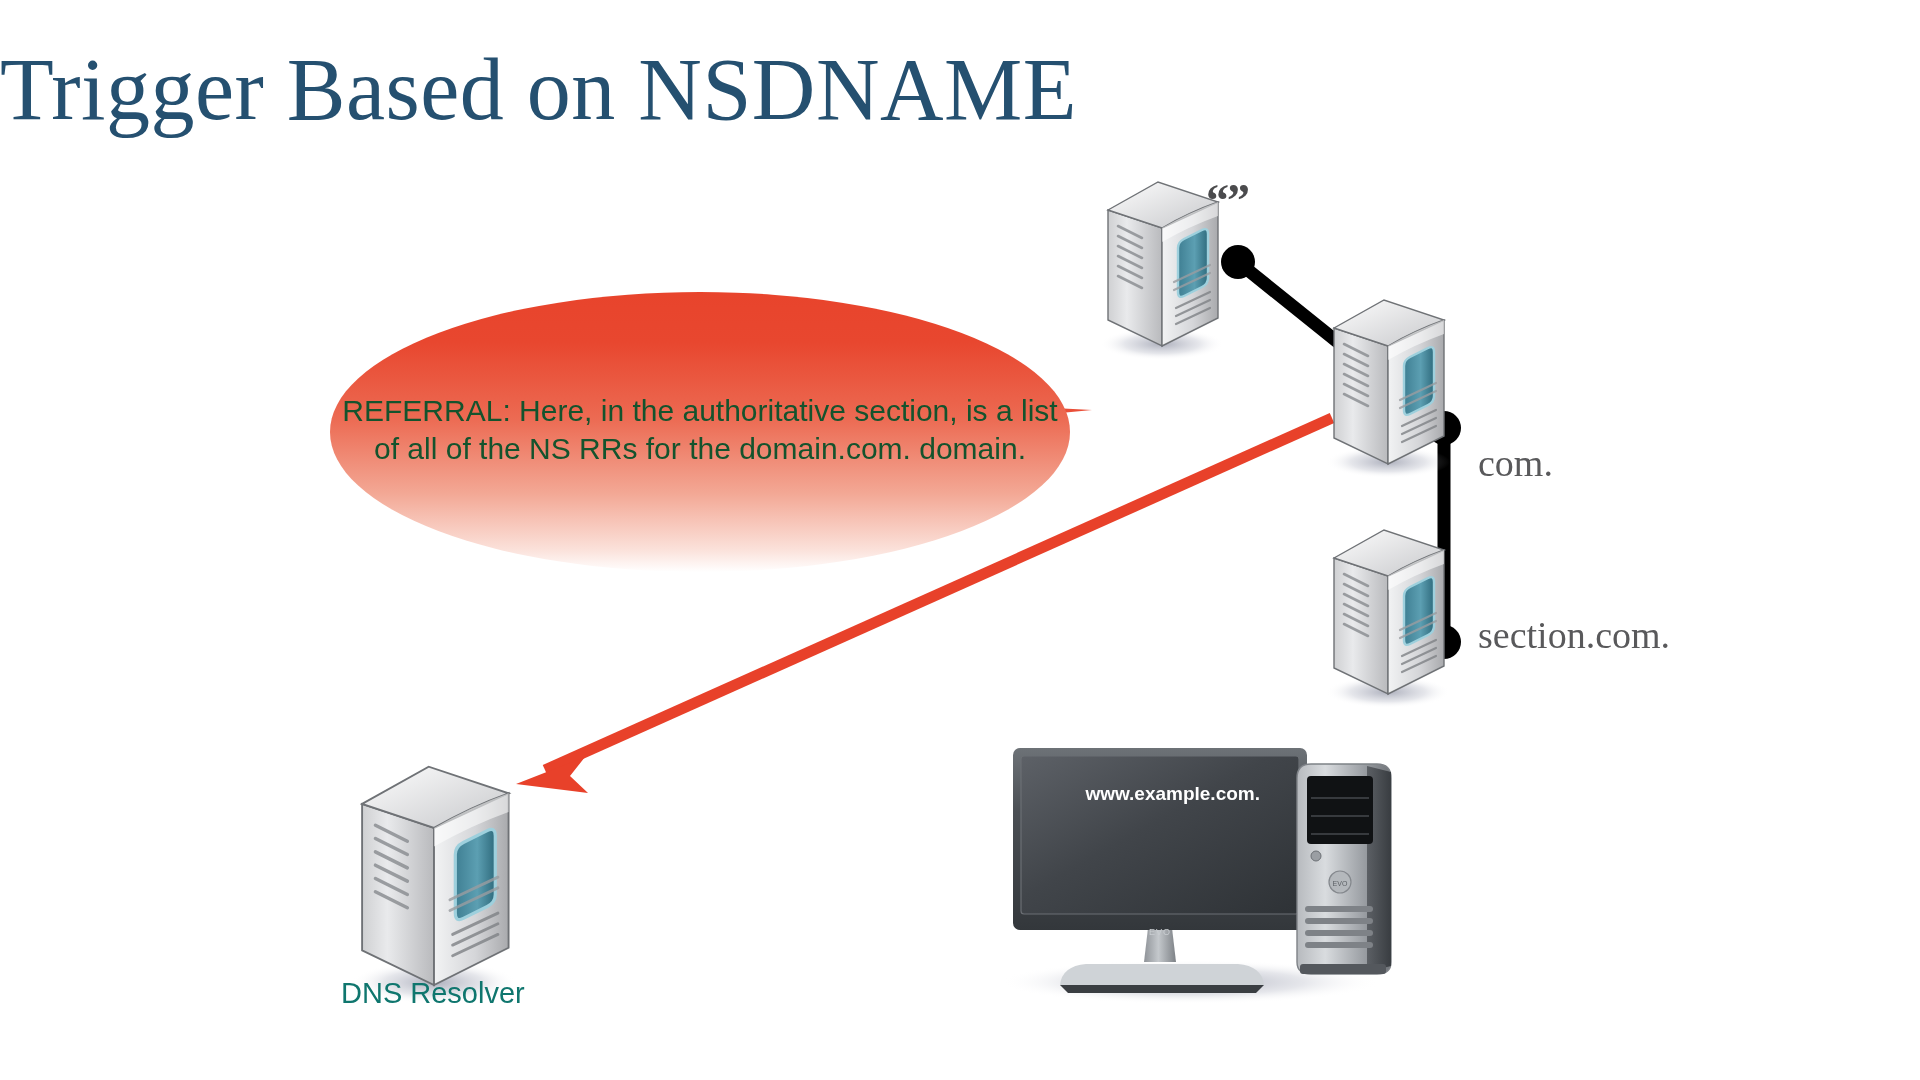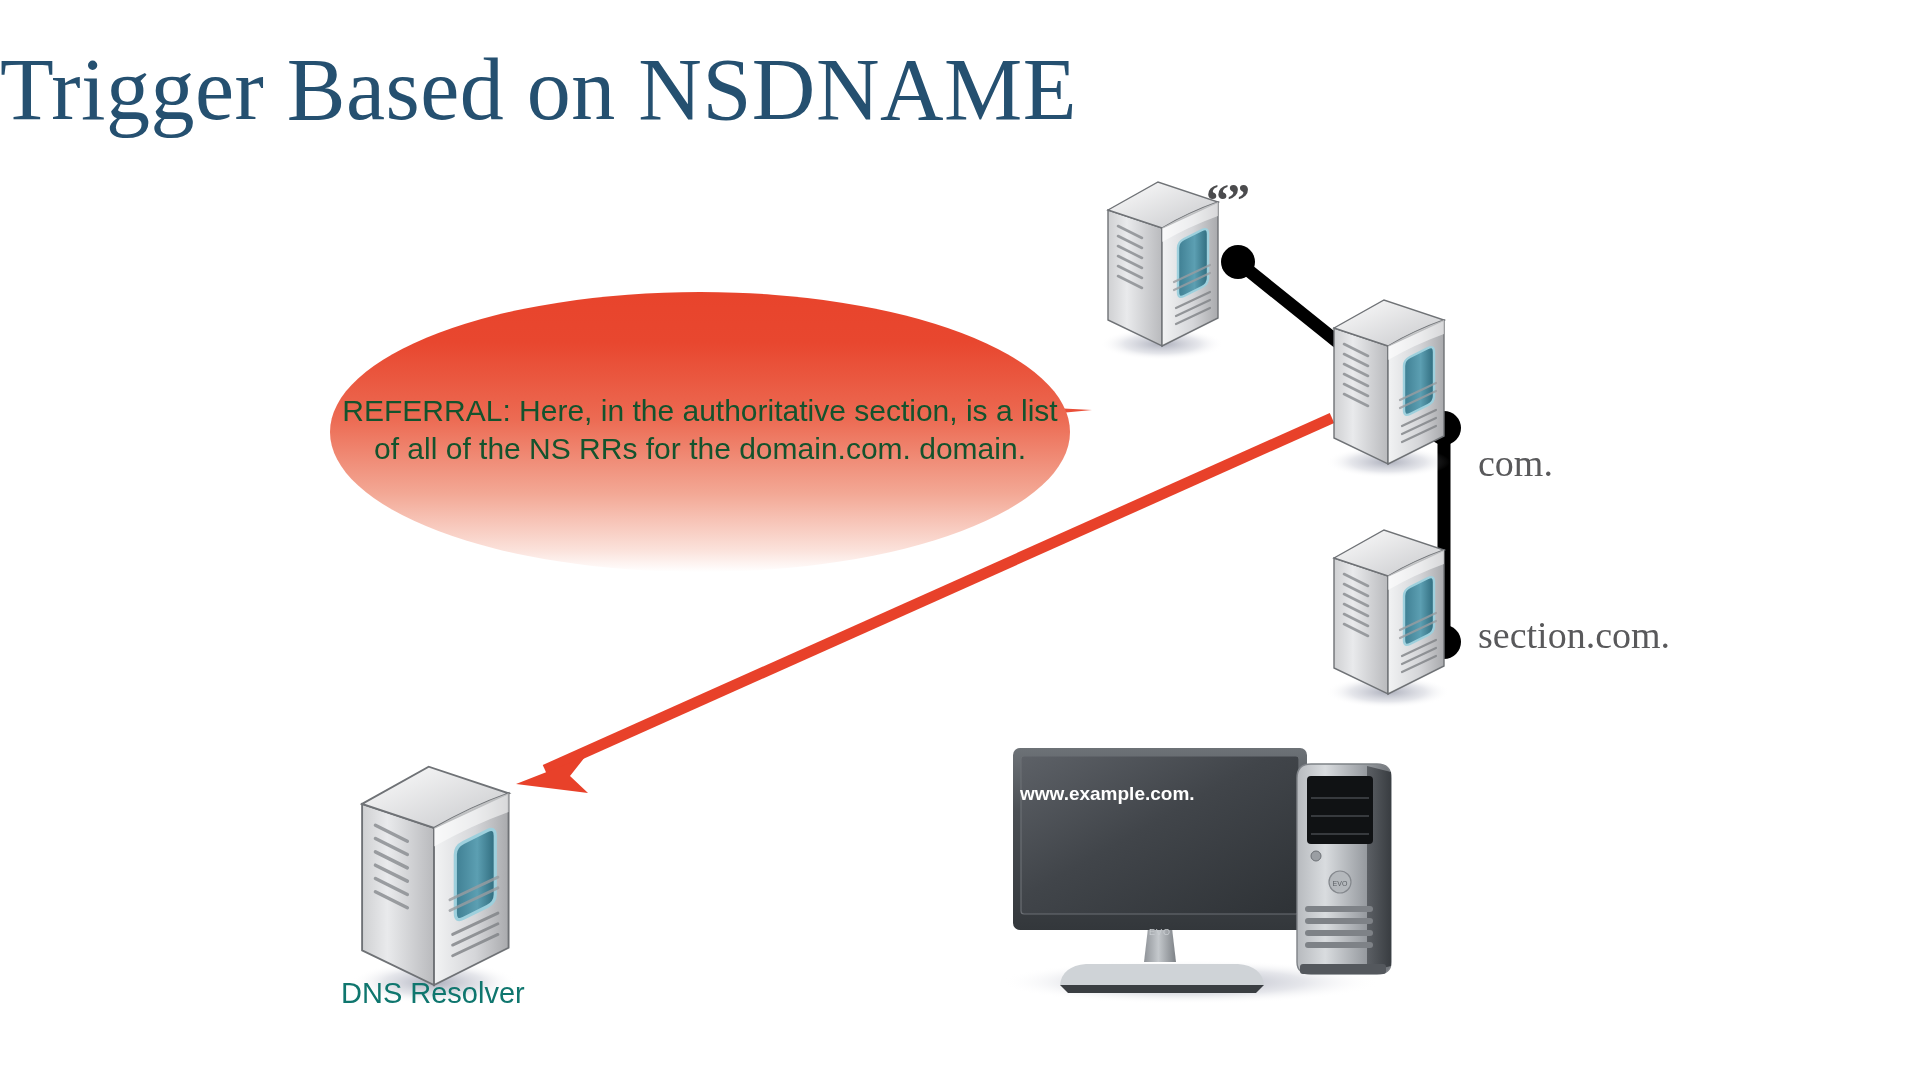--- a/index.html
+++ b/index.html
@@ -96,21 +96,21 @@
     color: #14532d;
     user-select: none;
   }
 
   
   #screen-text {
     position: absolute;
     left: 1020px;
     top: 783px;
     width: 240px;
-    text-align: left;
+    text-align: right;
     font-family: "Liberation Sans", sans-serif;
     font-size: 19px;
     font-weight: bold;
     color: #ffffff;
     white-space: nowrap;
     user-select: none;
   }
 </style>
 </head>
 <body>

